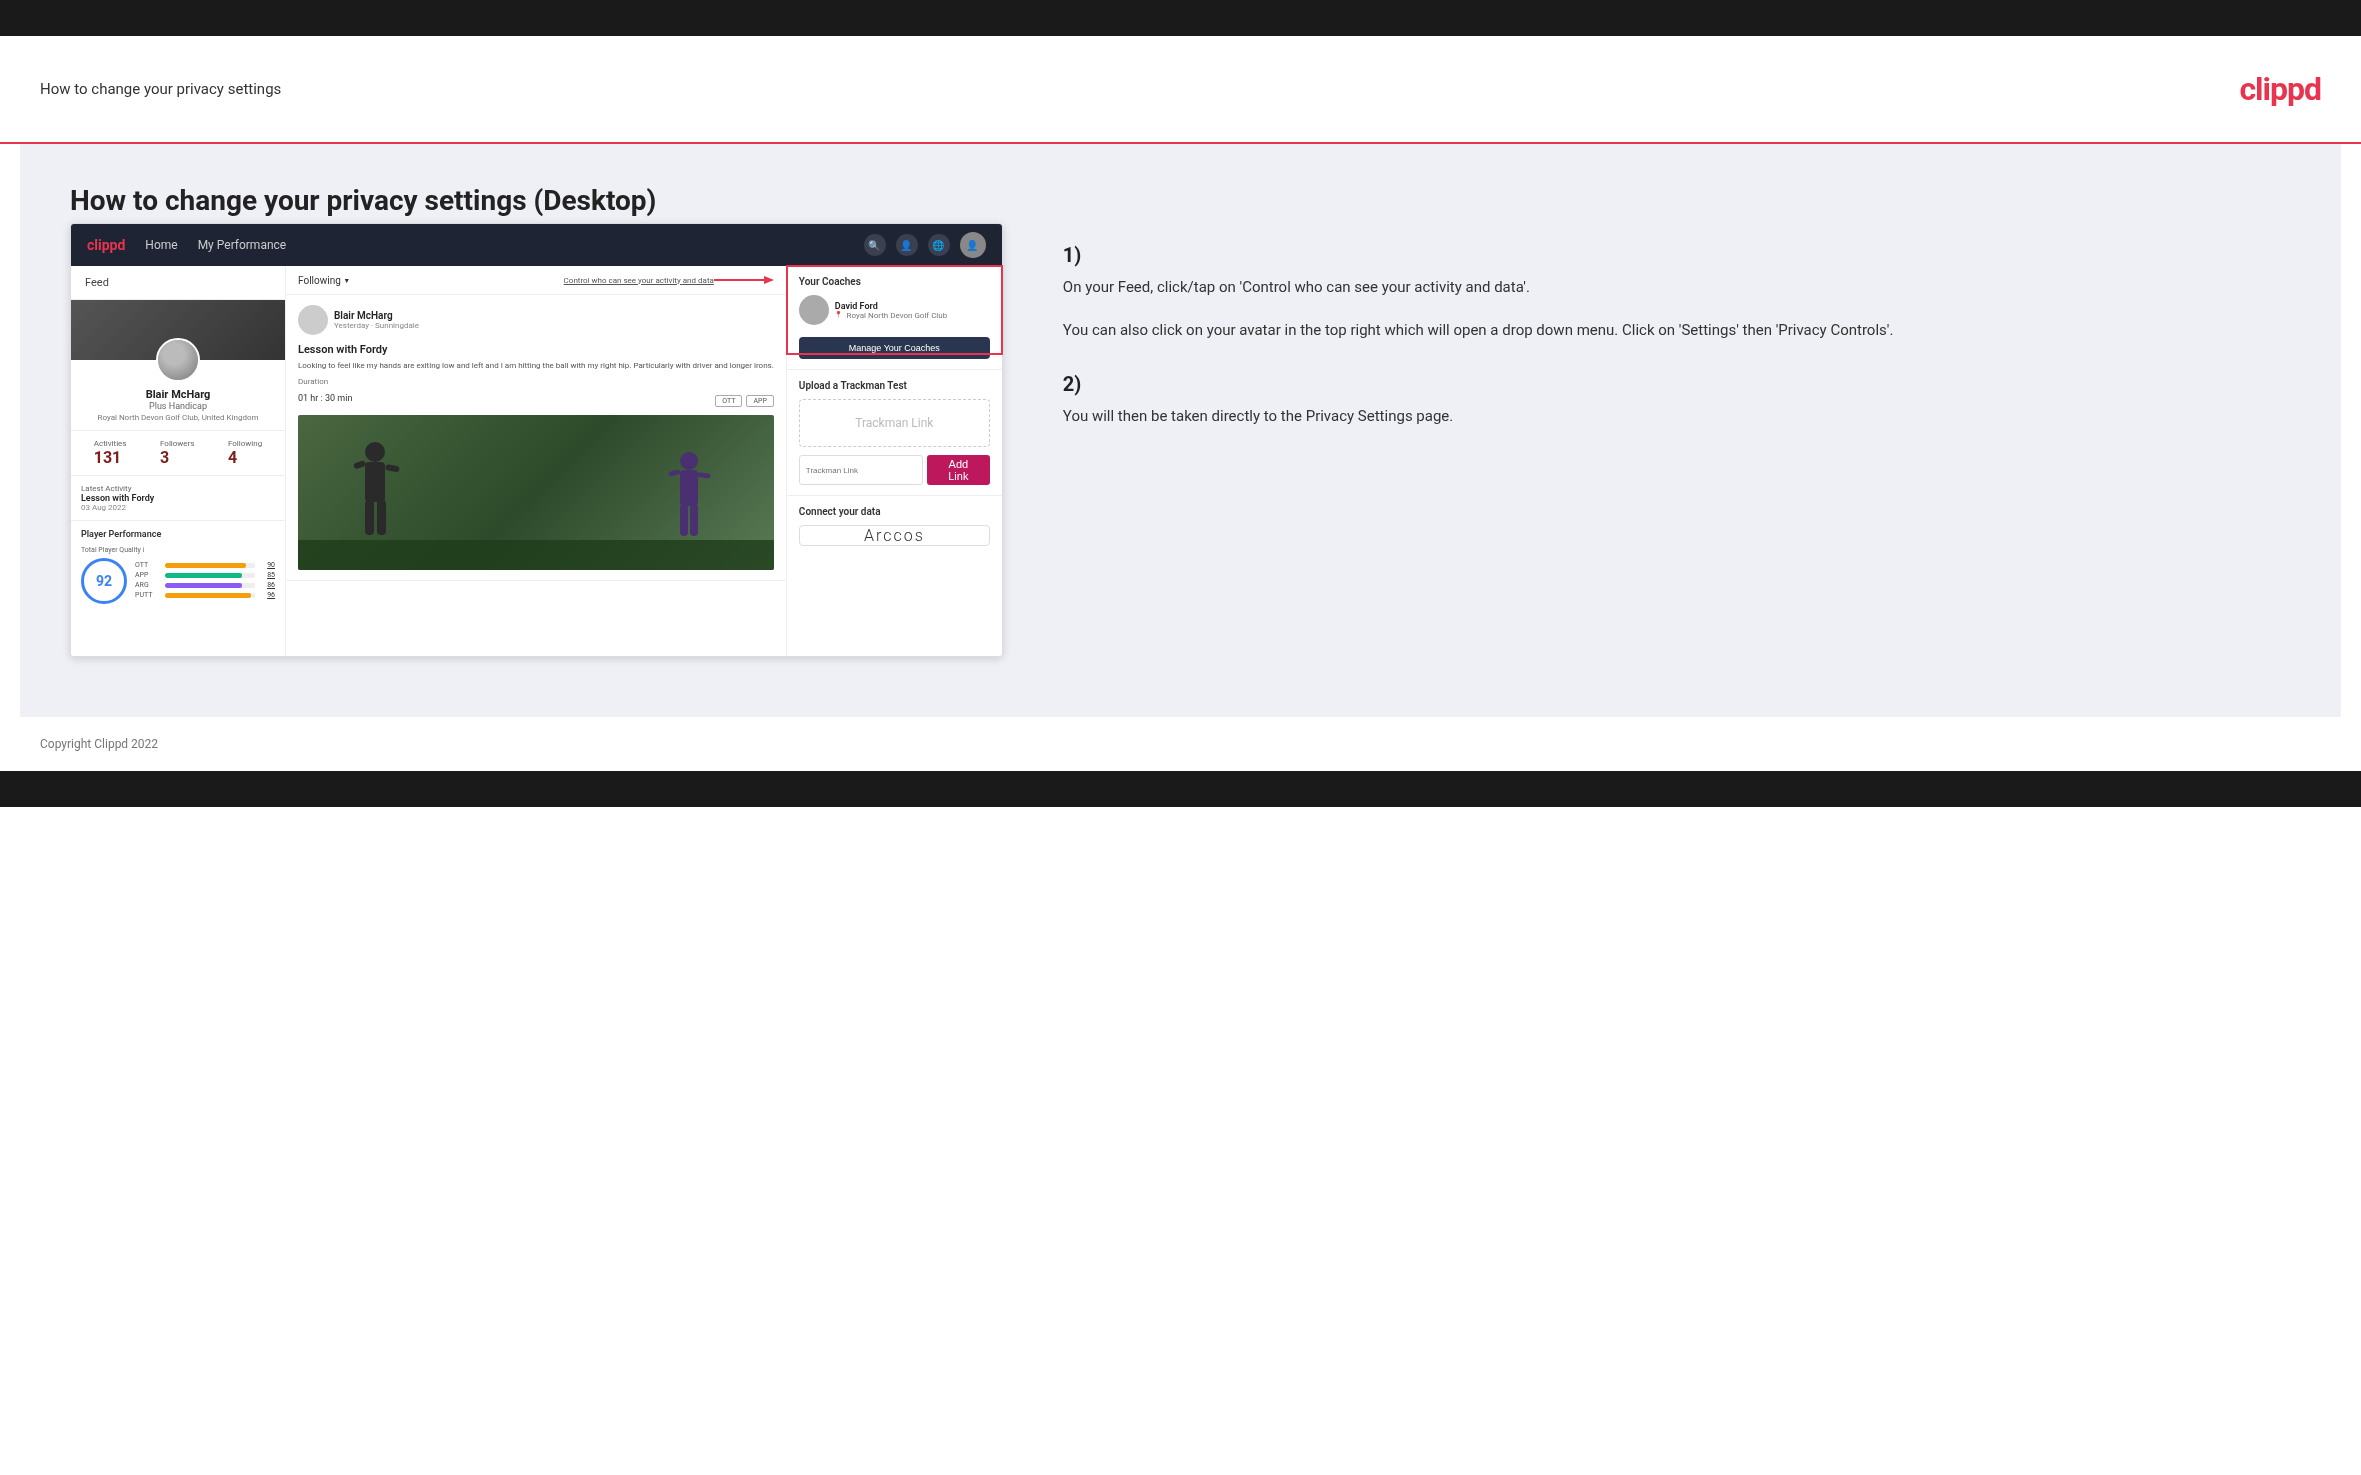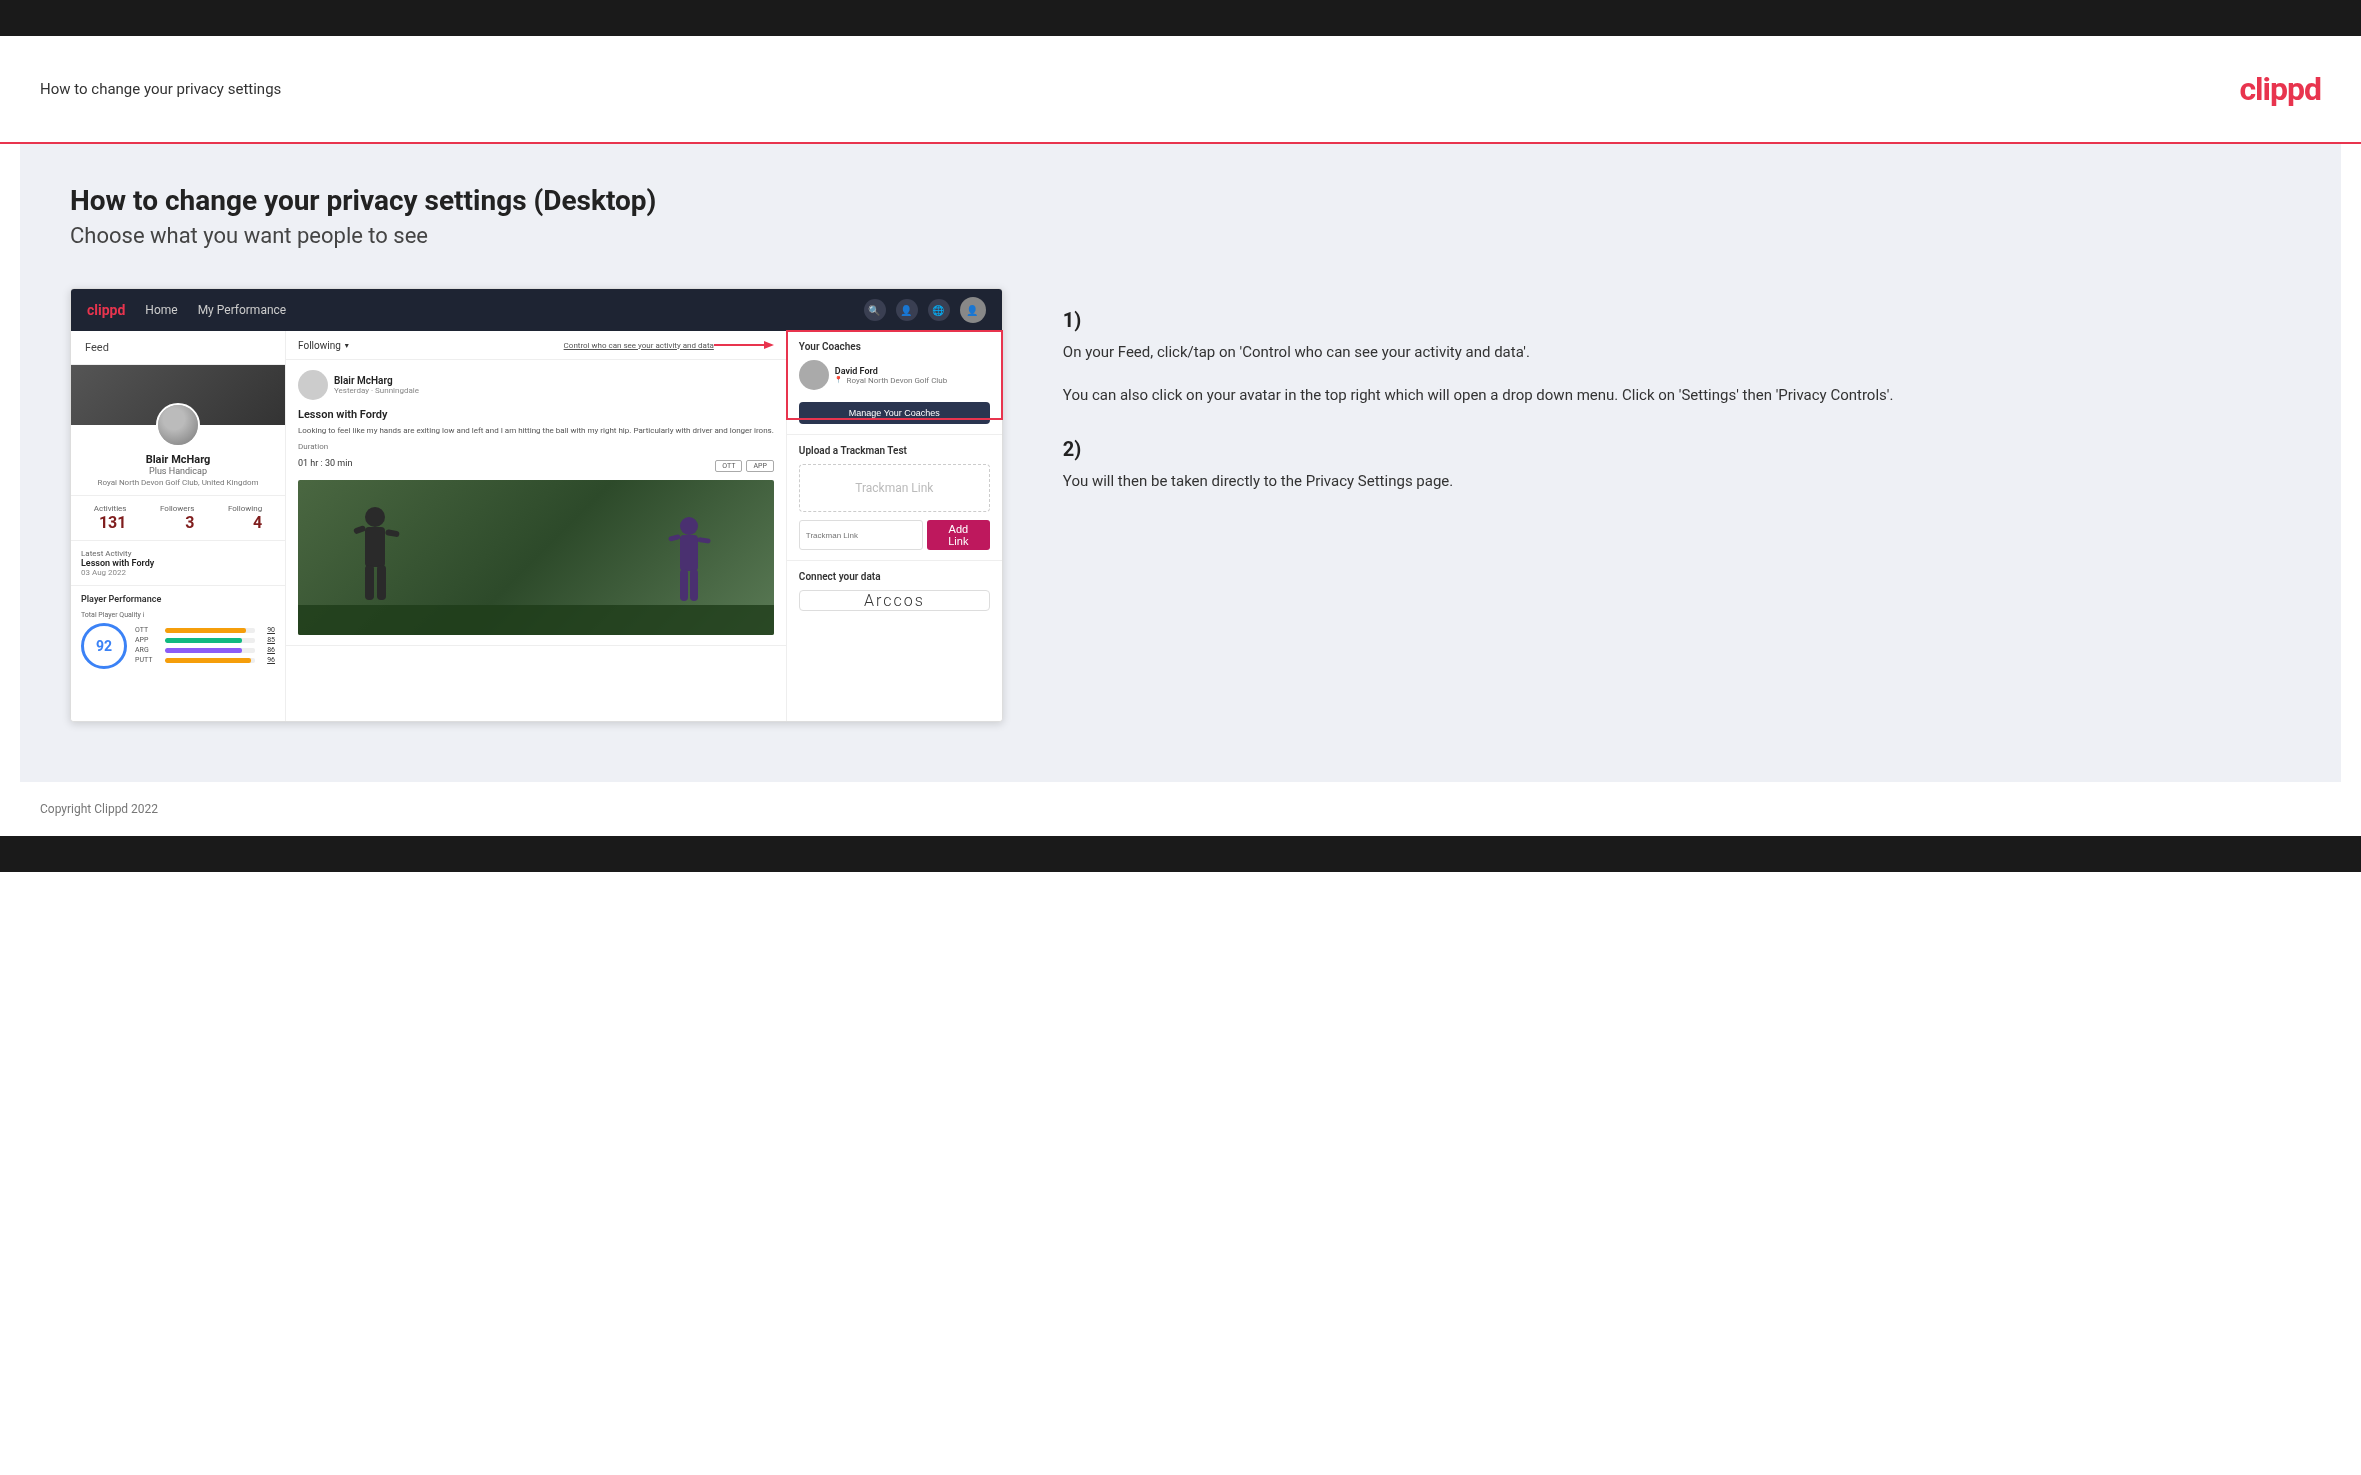--- a/index.html
+++ b/index.html
@@ -186,21 +186,21 @@
       color: #777;
       margin-top: 2px;
     }
     .profile-stats {
       display: flex;
       justify-content: space-around;
       padding: 8px 6px;
       border-top: 1px solid #eee;
       border-bottom: 1px solid #eee;
     }
-    .stat-item { text-align: right; }
+    .stat-item { text-align: left; }
     .stat-label { font-size: 8px; color: #666; }
     .stat-value { font-size: 16px; font-weight: 700; color: #7f1d1d; }
 
     .latest-activity {
       padding: 8px 10px;
     }
     .latest-activity-label { font-size: 8px; color: #666; }
     .latest-activity-name { font-size: 9px; font-weight: 600; color: #222; }
     .latest-activity-date { font-size: 8px; color: #888; }
 
@@ -473,21 +473,20 @@
 
 <div class="top-bar"></div>
 
 <div class="header">
   <span class="header-title">How to change your privacy settings</span>
   <span class="logo">clippd</span>
 </div>
 
 <div class="main-content">
   <h1 class="page-heading">How to change your privacy settings (Desktop)</h1>
-  <p class="page-subheading">Choose what you want people to see</p>
 
   <div class="demo-layout">
 
     <div class="screenshot-wrapper">
       <div class="app-screenshot">
 
         <div class="app-navbar">
           <span class="app-logo">clippd</span>
           <span class="app-nav-item">Home</span>
           <span class="app-nav-item">My Performance</span>

